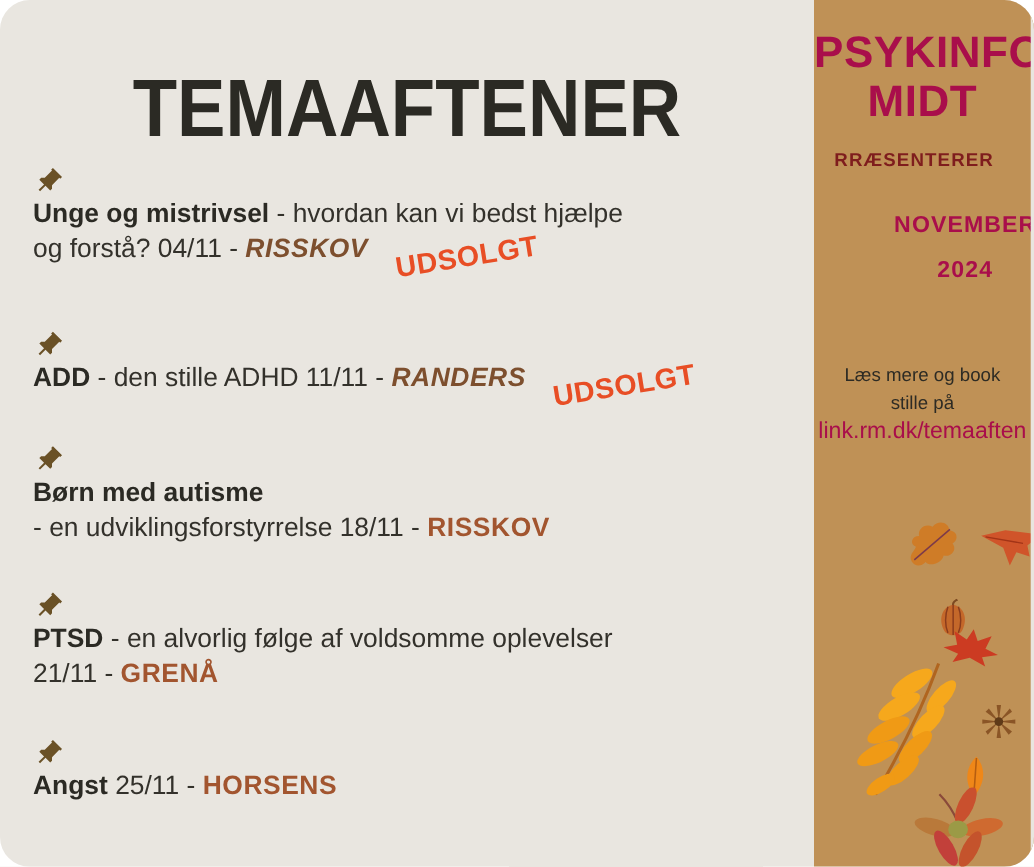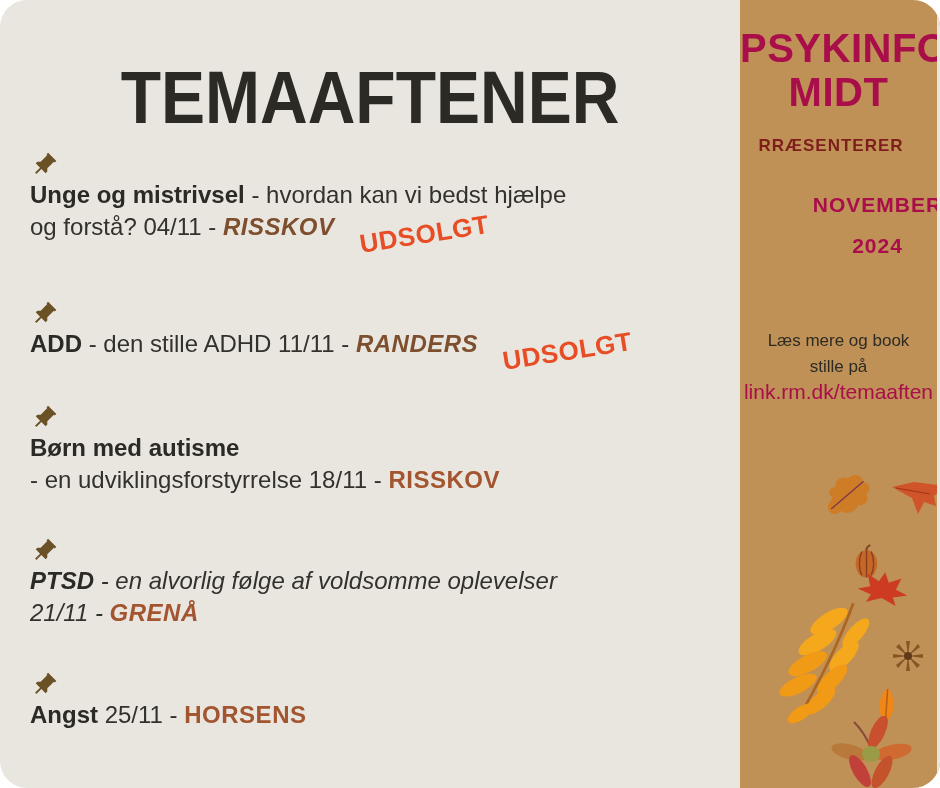--- a/index.html
+++ b/index.html
@@ -76,21 +76,21 @@
         <svg viewBox="0 0 24 24" width="28" height="28">
             <path fill="#6a5126" d="M16,12V4H17V2H7V4H8V12L6,14V16H11.2V22H12.8V16H18V14L16,12Z"></path>
           </svg>
       </span>
       <div class="event-text">
         <div><b>Børn med autisme</b></div>
         <div><span>- en udviklingsforstyrrelse 18/11 - </span><span class="loc rust">RISSKOV</span></div>
       </div>
     </div>
 
-    <div class="event" style="top:536px;font-style:italic;">
+    <div class="event" style="top:536px;">
       <span class="pin">
         <svg viewBox="0 0 24 24" width="28" height="28">
             <path fill="#6a5126" d="M16,12V4H17V2H7V4H8V12L6,14V16H11.2V22H12.8V16H18V14L16,12Z"></path>
           </svg>
       </span>
       <div class="event-text">
         <div><b>PTSD</b><span> - en alvorlig følge af voldsomme oplevelser</span></div>
         <div><span>21/11 - </span><span class="loc rust">GRENÅ</span></div>
       </div>
     </div>

